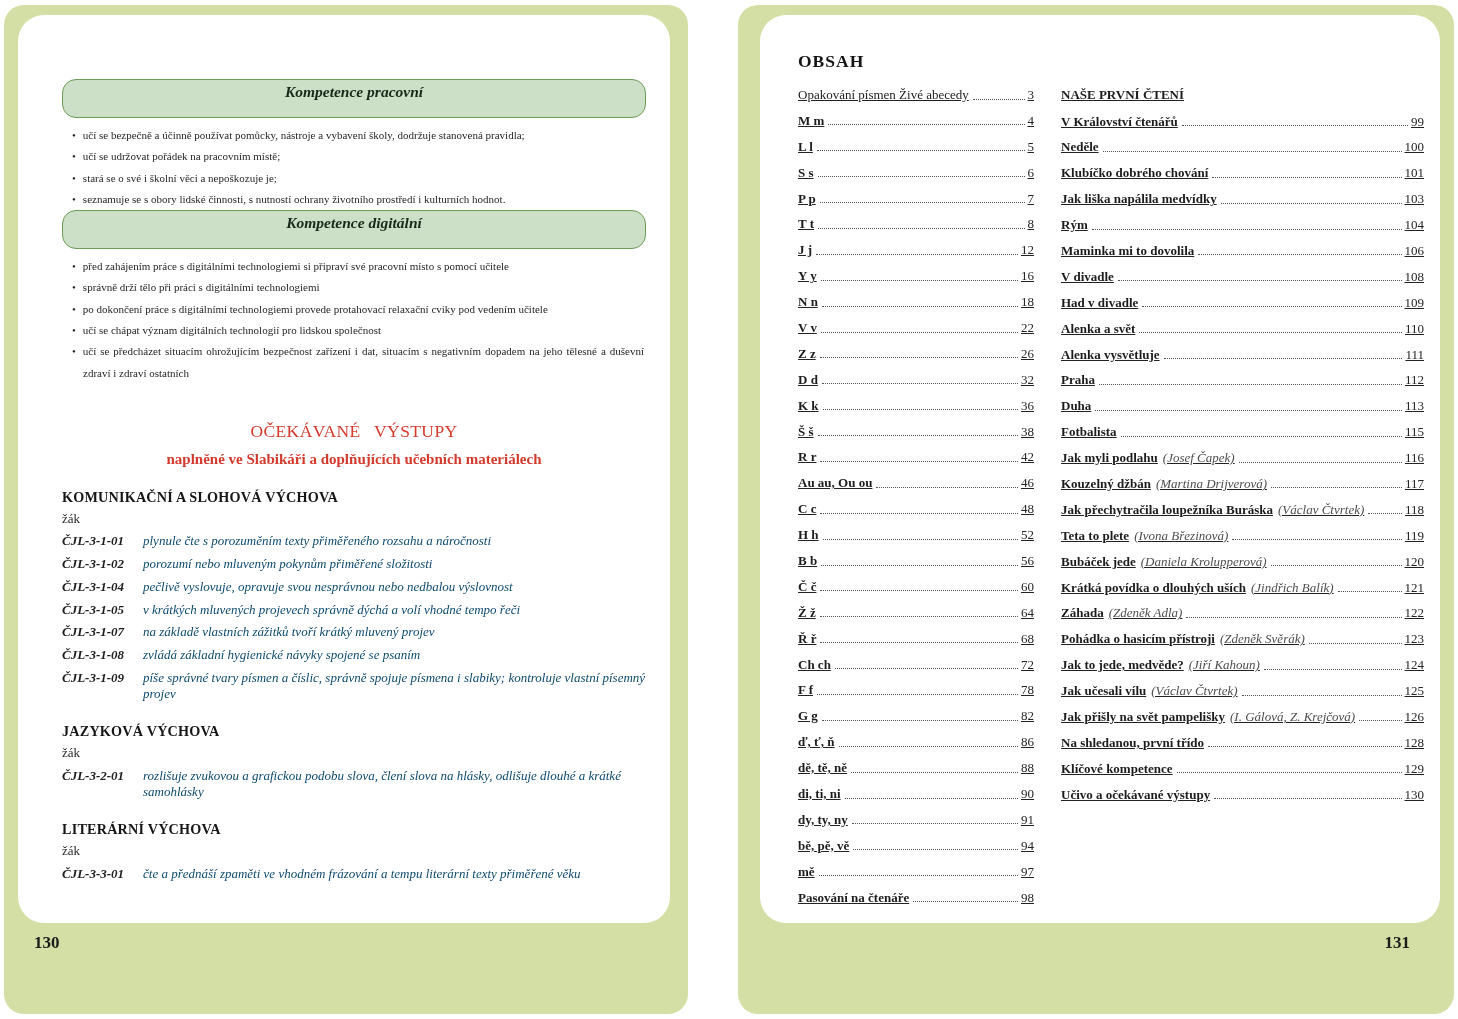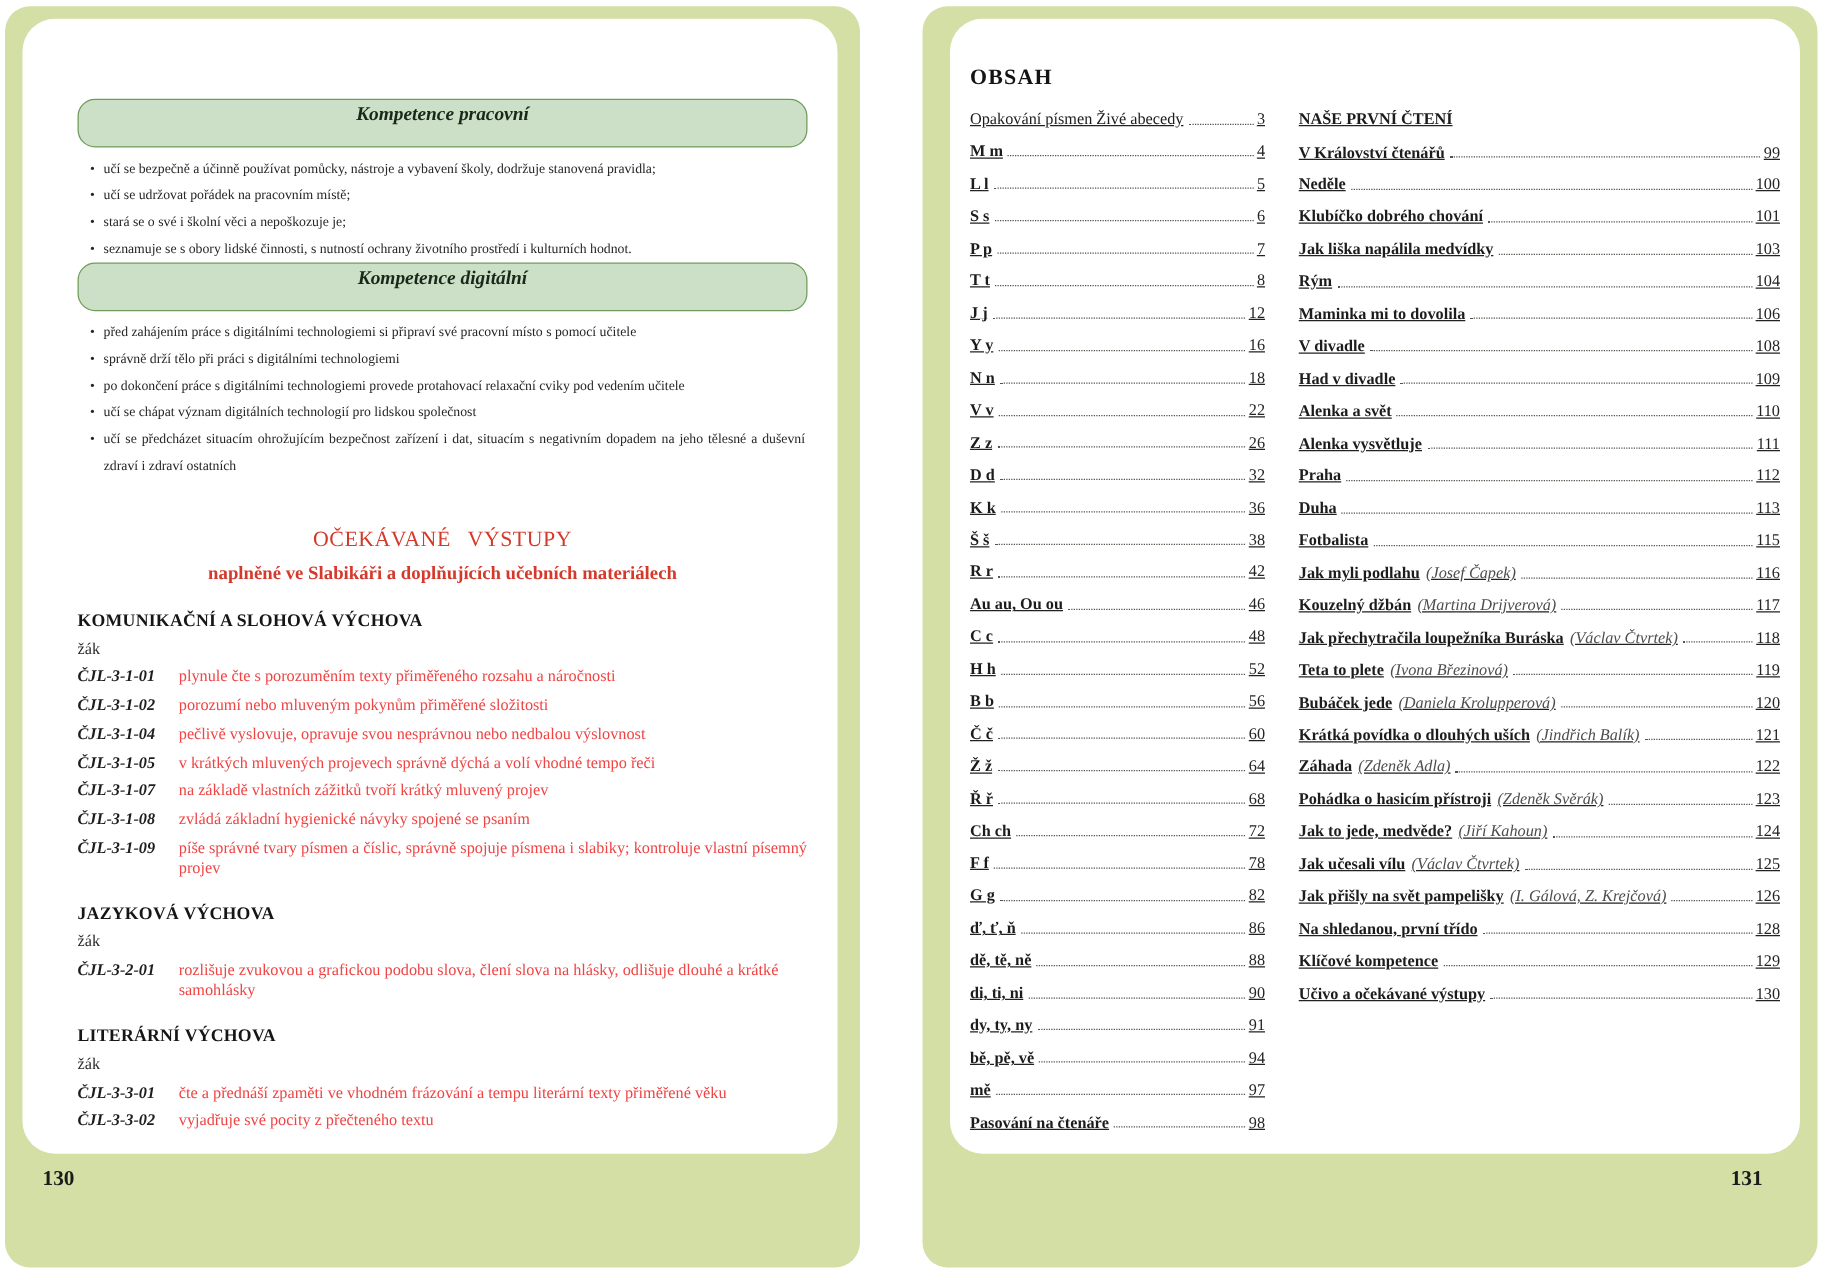--- a/index.html
+++ b/index.html
@@ -56,24 +56,24 @@
   }
   .vy-section h3{
     margin:21px 0 0;font-size:14.2px;letter-spacing:.2px;color:#161616;
   }
   .vy-subject{font-size:13px;margin-top:5px;color:#2a2a2a;}
   .code-rows{margin-top:3px;}
   .code-row{display:flex;margin-top:6.5px;}
   .code{
     flex:0 0 81px;font-weight:bold;font-style:italic;font-size:13px;color:#1d1d1d;
   }
-  .desc{flex:1;font-size:13px;line-height:16.2px;color:#ef4444;}
+  .desc{flex:1;font-size:13px;line-height:16.2px;color:#0c4a6e;font-style:italic;}
 
   
-  .right-content{padding:36px 16px 0 16px;}
+  .right-content{padding:36px 16px 0 38px;}
   .toc-title{font-size:17.5px;font-weight:bold;letter-spacing:1px;color:#141414;margin:0 0 16px;}
   .toc-wrap{display:flex;gap:27px;}
   .toc-col1{width:236px;flex:0 0 236px;}
   .toc-col2{flex:1;min-width:0;}
   .toc-row{display:flex;align-items:flex-end;line-height:14px;margin-bottom:11.9px;font-size:13px;text-decoration:underline;}
   .toc-label{white-space:nowrap;}
   .tl{font-weight:bold;color:#1c1c1c;}
   .toc-row.plain .tl{font-weight:normal;}
   .ta{font-style:italic;color:#4d4d4d;margin-left:5px;font-weight:normal;}
   .ta:empty{display:none;}
@@ -186,24 +186,20 @@
           <div class="vy-section">
             <h3>LITERÁRNÍ VÝCHOVA</h3>
             <div class="vy-subject">žák</div>
             <div class="code-rows">
 
                 <div class="code-row">
                   <span class="code">ČJL-3-3-01</span>
                   <span class="desc">čte a přednáší zpaměti ve vhodném frázování a tempu literární texty přiměřené věku</span>
                 </div>
 
-                <div class="code-row">
-                  <span class="code">ČJL-3-3-02</span>
-                  <span class="desc">vyjadřuje své pocity z přečteného textu</span>
-                </div>
               </div>
           </div>
         </div>
 
     </div>
   </div>
   <div class="pagenum" id="pagenum-left">130</div>
 </div>
 
 <div class="panel" id="panel-right">

